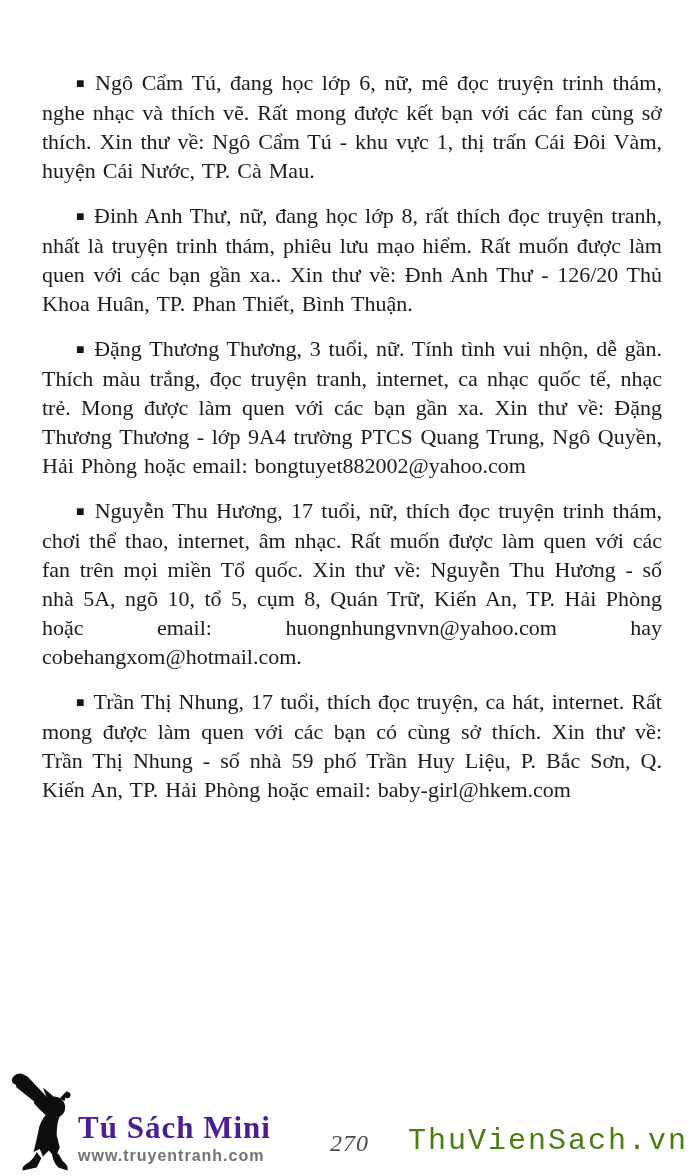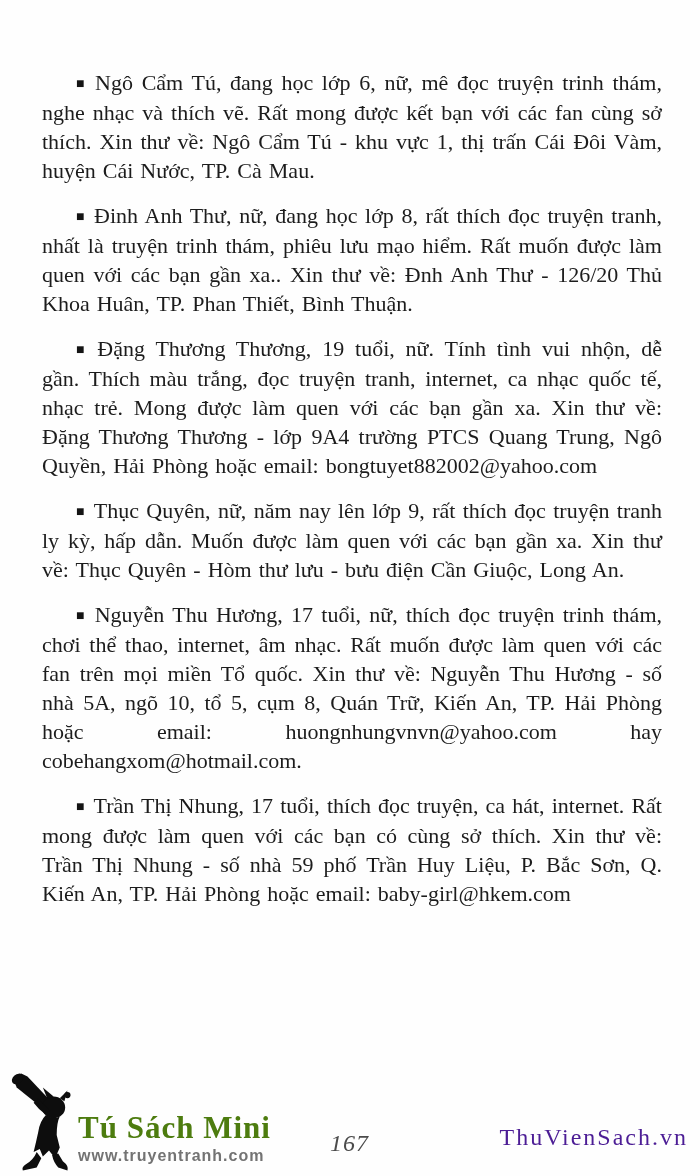--- a/index.html
+++ b/index.html
@@ -42,21 +42,21 @@
     display: flex;
     align-items: flex-end;
   }
   .logo-figure { width: 78px; height: 100px; flex: 0 0 auto; }
   .logo-text { margin-left: -10px; padding-bottom: 6px; }
   .logo-title {
     font-family: "Liberation Serif", serif;
     font-weight: bold;
     font-size: 31px;
     line-height: 32px;
-    color: #4d7c0f;
+    color: #4c1d95;
     letter-spacing: 1px;
   }
   .logo-url {
     font-family: "Liberation Sans", sans-serif;
     font-weight: bold;
     font-size: 16px;
     line-height: 20px;
     color: #737373;
     letter-spacing: 1px;
     margin-top: 2px;
@@ -66,36 +66,35 @@
     left: 330px; top: 1130px;
     font-family: "Liberation Serif", serif;
     font-style: italic;
     font-size: 24px;
     color: #4b4b4b;
     letter-spacing: 1px;
   }
   .watermark {
     position: absolute;
     right: 12px; top: 1124px;
-    font-family: Liberation Serif, serif;
-    font-size: 24px;
-    color: #4c1d95;
+    font-family: Liberation Mono, monospace;
+    font-size: 30px;
+    color: #4d7c0f;
     letter-spacing: 2px;
   }
 </style>
 </head>
 <body>
 
 <div class="scan-page">
 
   <div class="content">
     <p class="entry"><span class="bullet">■</span><span>Ngô Cẩm Tú, đang học lớp 6, nữ, mê đọc truyện trinh thám, nghe nhạc và thích vẽ. Rất mong được kết bạn với các fan cùng sở thích. Xin thư về: Ngô Cẩm Tú - khu vực 1, thị trấn Cái Đôi Vàm, huyện Cái Nước, TP. Cà Mau.</span></p>
     <p class="entry"><span class="bullet">■</span><span>Đinh Anh Thư, nữ, đang học lớp 8, rất thích đọc truyện tranh, nhất là truyện trinh thám, phiêu lưu mạo hiểm. Rất muốn được làm quen với các bạn gần xa.. Xin thư về: Đnh Anh Thư - 126/20 Thủ Khoa Huân, TP. Phan Thiết, Bình Thuận.</span></p>
-    <p class="entry"><span class="bullet">■</span><span>Đặng Thương Thương, 19 tuổi, nữ. Tính tình vui nhộn, dễ gần. Thích màu trắng, đọc truyện tranh, internet, ca nhạc quốc tế, nhạc trẻ. Mong được làm quen với các bạn gần xa. Xin thư về: Đặng Thương Thương - lớp 9A4 trường PTCS Quang Trung, Ngô Quyền, Hải Phòng hoặc email: bongtuyet882002@yahoo.com</span></p>
-    <p class="entry"><span class="bullet">■</span><span>Thục Quyên, nữ, năm nay lên lớp 9, rất thích đọc truyện tranh ly kỳ, hấp dẫn. Muốn được làm quen với các bạn gần xa. Xin thư về: Thục Quyên - Hòm thư lưu - bưu điện Cần Giuộc, Long An.</span></p>
+    <p class="entry"><span class="bullet">■</span><span>Đặng Thương Thương, 3 tuổi, nữ. Tính tình vui nhộn, dễ gần. Thích màu trắng, đọc truyện tranh, internet, ca nhạc quốc tế, nhạc trẻ. Mong được làm quen với các bạn gần xa. Xin thư về: Đặng Thương Thương - lớp 9A4 trường PTCS Quang Trung, Ngô Quyền, Hải Phòng hoặc email: bongtuyet882002@yahoo.com</span></p>
     <p class="entry"><span class="bullet">■</span><span>Nguyễn Thu Hương, 17 tuổi, nữ, thích đọc truyện trinh thám, chơi thể thao, internet, âm nhạc. Rất muốn được làm quen với các fan trên mọi miền Tổ quốc. Xin thư về: Nguyễn Thu Hương - số nhà 5A, ngõ 10, tổ 5, cụm 8, Quán Trữ, Kiến An, TP. Hải Phòng hoặc email: huongnhungvnvn@yahoo.com hay cobehangxom@hotmail.com.</span></p>
     <p class="entry"><span class="bullet">■</span><span>Trần Thị Nhung, 17 tuổi, thích đọc truyện, ca hát, internet. Rất mong được làm quen với các bạn có cùng sở thích. Xin thư về: Trần Thị Nhung - số nhà 59 phố Trần Huy Liệu, P. Bắc Sơn, Q. Kiến An, TP. Hải Phòng hoặc email: baby-girl@hkem.com</span></p>
   </div>
 
   <div class="footer-logo">
     <svg class="logo-figure" viewBox="0 0 100 130" xmlns="http://www.w3.org/2000/svg">
       <g fill="#0d0d0d">
 
         <polygon points="4,10 14,2 22,6 58,44 50,54 8,20"></polygon>
         <ellipse cx="9" cy="9" rx="8" ry="6" transform="rotate(-40 9 9)"></ellipse>
@@ -112,17 +111,17 @@
         <path d="M34,104 Q30,114 20,120 Q14,124 16,128 L34,124 L40,112 Z"></path>
         <path d="M54,108 Q56,118 62,124 L74,128 Q76,122 68,116 L62,106 Z"></path>
       </g>
     </svg>
     <div class="logo-text">
       <div class="logo-title">Tú Sách Mini</div>
       <div class="logo-url">www.truyentranh.com</div>
     </div>
   </div>
 
-  <div class="page-number">167</div>
+  <div class="page-number">270</div>
 
   <div class="watermark">ThuVienSach.vn</div>
 
 </div>
 
 </body></html>

